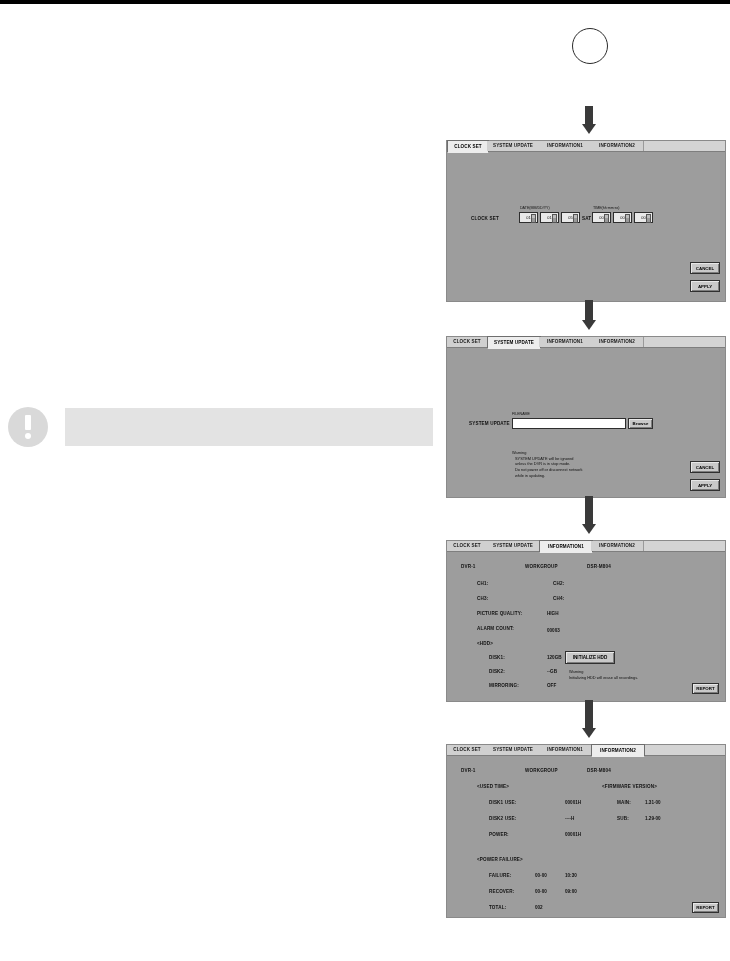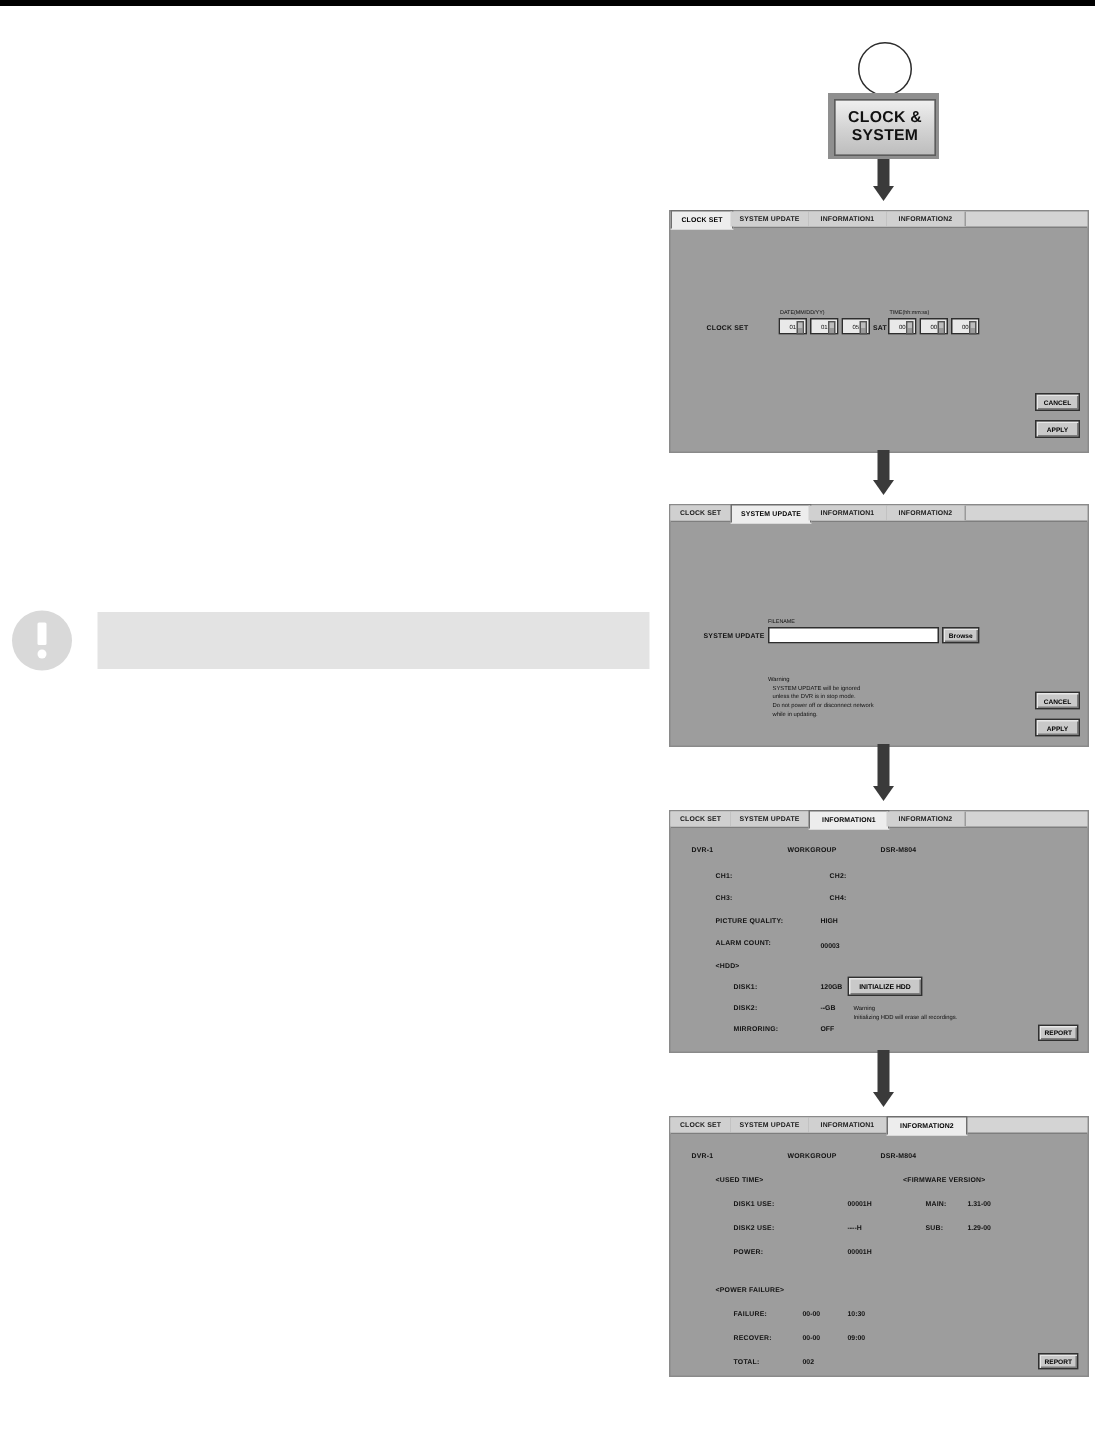--- a/index.html
+++ b/index.html
@@ -112,26 +112,20 @@
     <div class="bang"></div>
       <div class="dot"></div>
   </div>
   <div class="note-box"></div>
 </div>
 
 <div class="flow">
 
   <div class="circle"></div>
 
-  <div class="key">
-    <div class="key-inner">
-      <span>CLOCK &amp;</span>
-      <span>SYSTEM</span>
-    </div>
-  </div>
 
   <div class="arrow" style="left:142px;top:106px;">
     <div class="stem" style="height:18px;"></div>
     <div class="head"></div>
   </div>
 
   <div class="panel" style="top:140px;height:160px;">
     <div class="tabs">
       <div class="tab active" style="left:0;width:40px;">CLOCK SET</div>
       <div class="tab" style="left:40px;width:52px;">SYSTEM UPDATE</div>

